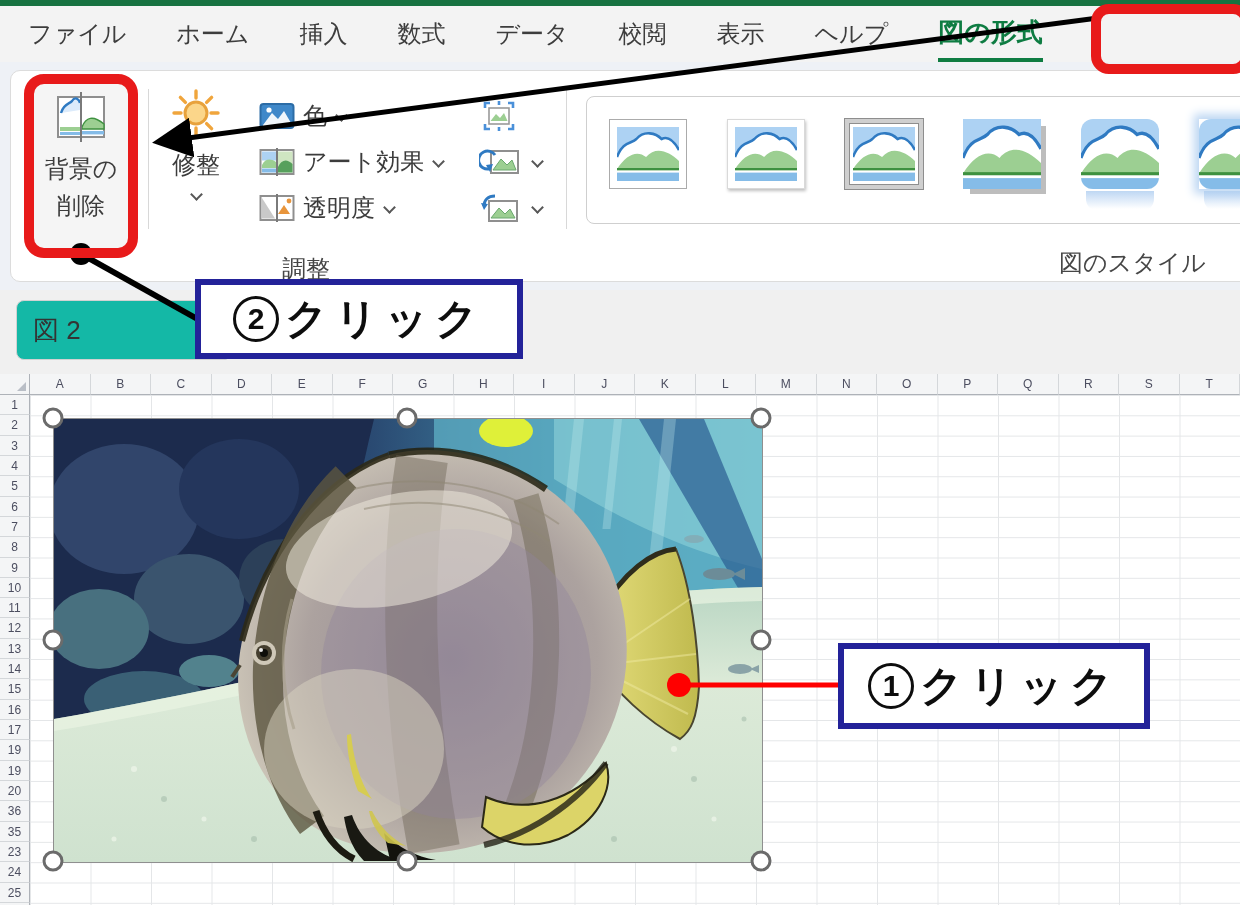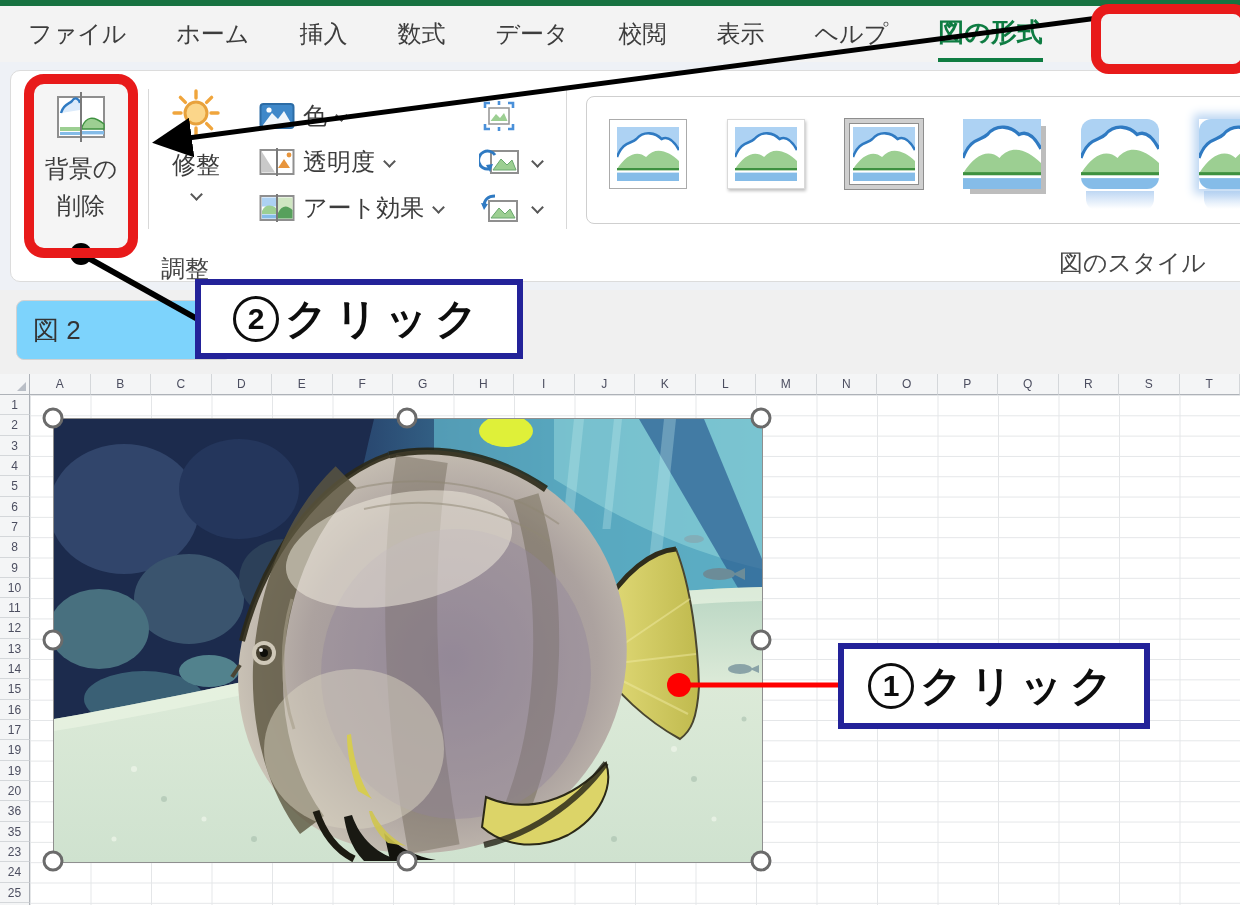--- a/index.html
+++ b/index.html
@@ -28,21 +28,21 @@
   .chev{display:inline-block;width:13px;height:13px;vertical-align:middle;}
   .chev::before{content:"";display:block;width:7px;height:7px;border-right:2.5px solid #575757;
     border-bottom:2.5px solid #575757;transform:rotate(45deg);margin:1px auto 0;}
   .col-correct .chev{margin-top:8px;}
   .adjust-rows{position:absolute;left:248px;top:22px;}
   .adj-row{display:flex;align-items:center;height:46px;gap:8px;}
   .adj-row .lbl{font-size:24px;color:#3c3c3c;white-space:nowrap;}
   .tool-col{position:absolute;left:468px;top:22px;}
   .tool-row{display:flex;align-items:center;height:46px;gap:10px;}
   .group-label{position:absolute;font-size:24px;color:#464646;white-space:nowrap;}
-  .adjust-label{left:150px;top:182px;width:290px;text-align:left;font-family:Liberation Mono, monospace;}
+  .adjust-label{left:150px;top:182px;width:290px;text-align:center;font-family:Liberation Mono, monospace;}
   .styles-label{left:1048px;top:176px;}
   .gallery{position:absolute;left:575px;top:25px;width:690px;height:128px;background:#fff;
     border:1px solid #cfcfcf;border-radius:8px;box-sizing:border-box;display:flex;
     align-items:flex-start;padding:22px 0 0 22px;gap:40px;overflow:visible;}
   .pstyle{position:relative;width:78px;height:70px;background:#fff;box-sizing:border-box;
     display:flex;align-items:center;justify-content:center;flex:0 0 auto;}
   .pstyle svg{width:100%;height:100%;display:block;}
   .ps-inner{width:62px;height:54px;}
   .simple-frame-white{border:1px solid #ababab;padding:5px;}
   .simple-frame-beveled{border:1px solid #d9d9d9;padding:7px;box-shadow:1px 2px 3px rgba(0,0,0,.25);}
@@ -51,21 +51,21 @@
   .drop-shadow-rectangle .ps-inner{width:78px;height:70px;}
   .reflected-rounded-rectangle,.soft-edge-rounded{padding:0;}
   .reflected-rounded-rectangle .ps-inner,.soft-edge-rounded .ps-inner{width:78px;height:70px;border-radius:12px;overflow:hidden;}
   .reflected-rounded-rectangle::after,.soft-edge-rounded::after{content:"";position:absolute;left:5px;right:5px;
     top:72px;height:20px;border-radius:0 0 12px 12px;
     background:linear-gradient(#aecdf0 0%,rgba(174,205,240,0) 90%);opacity:.8;}
   .soft-edge-rounded{box-shadow:0 0 9px 5px #bed7f3;}
 
   
   .formula-strip{position:absolute;left:0;top:290px;width:1240px;height:84px;background:#f0f0f0;z-index:1;}
-  .namebox{position:absolute;left:16px;top:10px;width:216px;height:60px;background:#7dd3fc;
+  .namebox{position:absolute;left:16px;top:10px;width:216px;height:60px;background:#14b8a6;
     border:1px solid #d2d2d2;border-radius:8px;box-sizing:border-box;font-size:26px;color:#343434;
     line-height:58px;padding-left:16px;}
 
   
   .sheet{position:absolute;left:0;top:374px;width:1240px;height:531px;background:#fff;z-index:1;}
   .corner{position:absolute;left:0;top:0;width:30px;height:21px;background:#f4f5f6;
     border-right:1px solid #aeb2b8;border-bottom:1px solid #aeb2b8;box-sizing:border-box;}
   .corner::after{content:"";position:absolute;right:3px;bottom:3px;width:0;height:0;
     border-left:9px solid transparent;border-bottom:9px solid #b9bec6;}
   .colhdrs{position:absolute;left:30px;top:0;height:21px;display:flex;}
@@ -176,39 +176,39 @@
             <rect x="1.5" y="3" width="33" height="24" rx="3" fill="#3f88c9" stroke="#2c6ca6" stroke-width="2"></rect>
             <path d="M4 24 L13 12 L19 18 L25 10 L32 22 L32 25 L4 25 Z" fill="#ffffff" opacity="0.92"></path>
             <circle cx="10" cy="9" r="2.6" fill="#ffffff"></circle>
           </svg>
           <span class="lbl">色</span>
           <span class="chev"></span>
         </div>
         <div class="adj-row">
           <svg width="36" height="30" viewBox="0 0 36 30">
             <rect x="1.5" y="3" width="33" height="24" fill="#ffffff" stroke="#8f8f8f" stroke-width="2"></rect>
-            <path d="M3 25.5 L3 5 L16 25.5 Z" fill="#c9c9c9"></path>
-            <path d="M19 21 L25 12 L31 21 Z" fill="#e8953c"></path>
-            <circle cx="30" cy="8" r="2.4" fill="#e8953c"></circle>
-            <line x1="18" y1="1" x2="18" y2="29" stroke="#7a7a7a" stroke-width="2"></line>
-          </svg>
-          <span class="lbl">透明度</span>
-          <span class="chev"></span>
-        </div>
-        <div class="adj-row">
-          <svg width="36" height="30" viewBox="0 0 36 30">
-            <rect x="1.5" y="3" width="33" height="24" fill="#ffffff" stroke="#8f8f8f" stroke-width="2"></rect>
             <rect x="3" y="4.5" width="14" height="9" fill="#add2f3"></rect>
             <path d="M3 18 C6 12 11 11 17 15 L17 21 L3 21 Z" fill="#9ccf92"></path>
             <rect x="3" y="21.5" width="14" height="4" fill="#85bce8"></rect>
             <rect x="19" y="4.5" width="14.5" height="21" fill="#cfe6c2"></rect>
             <path d="M19 20 C23 12 28 12 33.5 17 L33.5 25.5 L19 25.5 Z" fill="#57a05c"></path>
             <line x1="18" y1="1" x2="18" y2="29" stroke="#7a7a7a" stroke-width="2"></line>
           </svg>
           <span class="lbl">アート効果</span>
+          <span class="chev"></span>
+        </div>
+        <div class="adj-row">
+          <svg width="36" height="30" viewBox="0 0 36 30">
+            <rect x="1.5" y="3" width="33" height="24" fill="#ffffff" stroke="#8f8f8f" stroke-width="2"></rect>
+            <path d="M3 25.5 L3 5 L16 25.5 Z" fill="#c9c9c9"></path>
+            <path d="M19 21 L25 12 L31 21 Z" fill="#e8953c"></path>
+            <circle cx="30" cy="8" r="2.4" fill="#e8953c"></circle>
+            <line x1="18" y1="1" x2="18" y2="29" stroke="#7a7a7a" stroke-width="2"></line>
+          </svg>
+          <span class="lbl">透明度</span>
           <span class="chev"></span>
         </div>
       </div>
 
       <div class="tool-col">
         <div class="tool-row">
           <svg width="40" height="36" viewBox="0 0 40 36">
             <rect x="10" y="10" width="20" height="16" fill="#ffffff" stroke="#9a9a9a" stroke-width="1.6"></rect>
             <path d="M11.5 23 L17 16 L21 20 L25 15 L28.5 23 Z" fill="#9ccf92"></path>
             <g stroke="#4a90d9" stroke-width="2.6" fill="none">

